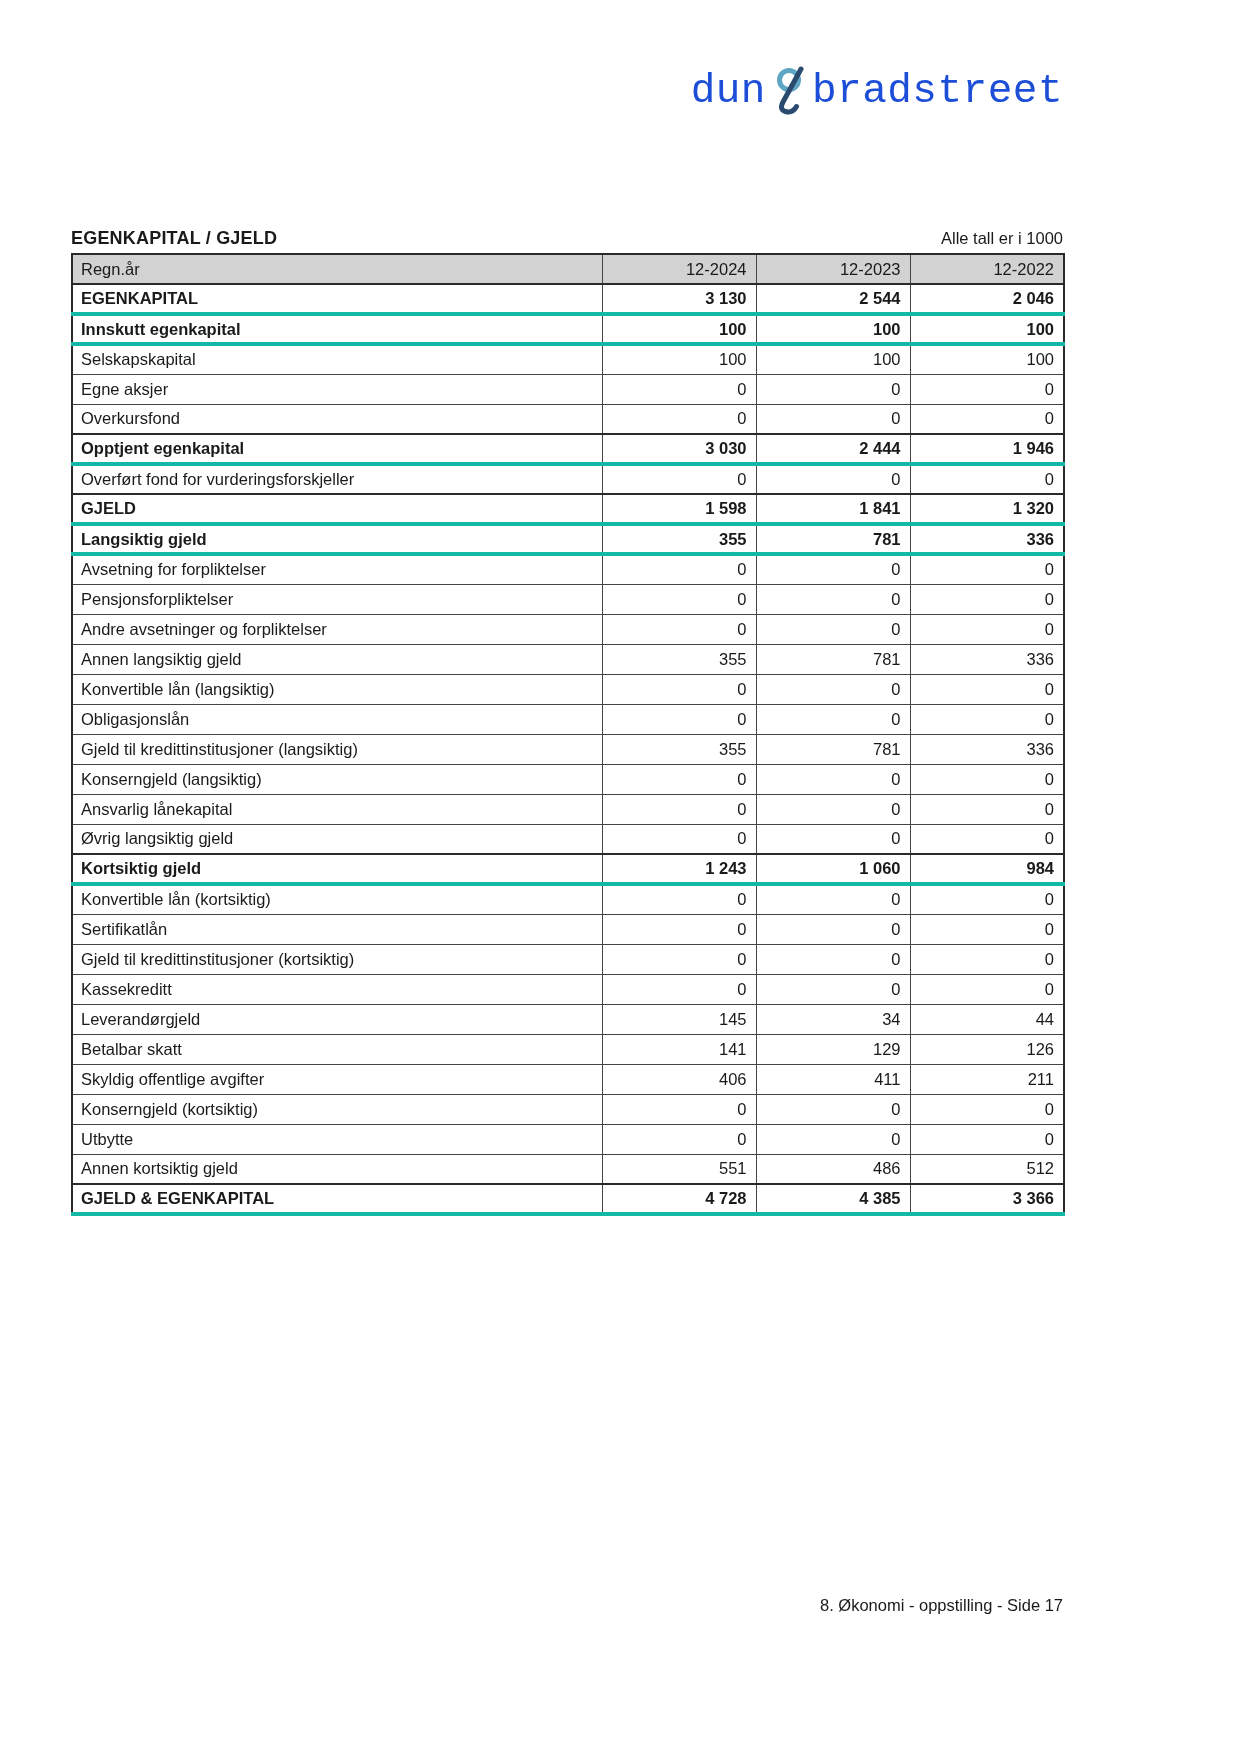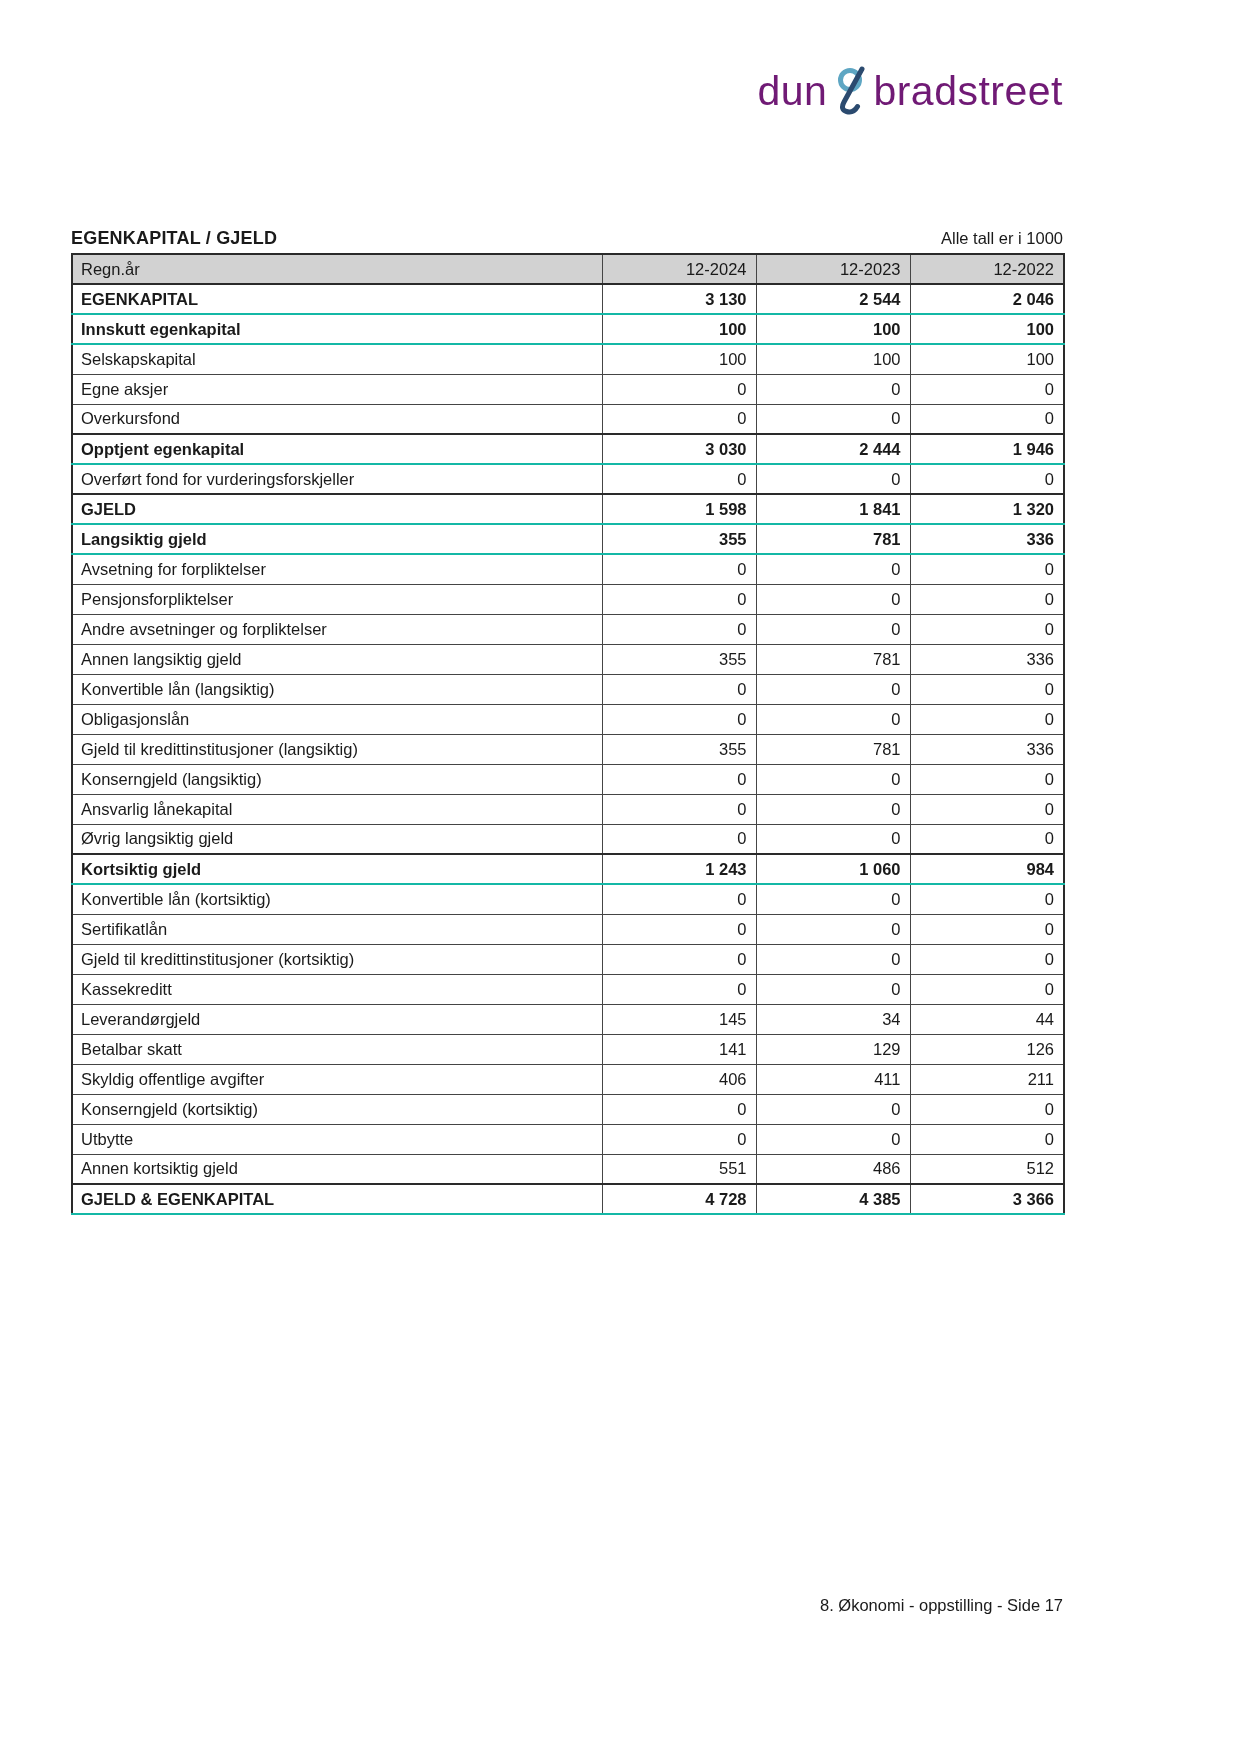--- a/index.html
+++ b/index.html
@@ -20,21 +20,21 @@
     position: absolute;
     top: 66px;
     right: 178px;
     display: flex;
     align-items: center;
     font-size: 41px;
     letter-spacing: 0.5px;
     line-height: 1;
     user-select: none;
   }
-  .logo .word { color: #701a75; font-weight: 400; }
+  .logo .word { color: #1d4ed8; font-weight: 400; font-family: Liberation Mono, monospace; }
   .logo .amp-svg { width: 40px; height: 50px; margin: 0 2px 0 4px; display: block; }
 
   
   .title-row {
     position: absolute;
     left: 71px;
     top: 228px;
     width: 992px;
     display: flex;
     justify-content: space-between;
@@ -67,21 +67,21 @@
     background: #d2d2d2;
     font-weight: 400;
     text-align: left;
     border-bottom: 2px solid #2a2a2a;
   }
   table.balance thead th.num { text-align: right; }
   table.balance td.num { text-align: right; }
   table.balance tr.section td {
     font-weight: 700;
     border-top: 2px solid #2a2a2a;
-    border-bottom: 2px solid #14b8a6;
+    border-bottom: 4px solid #14b8a6;
   }
 
   
   .footer {
     position: absolute;
     right: 178px;
     top: 1596px;
     font-size: 16.5px;
     color: #1a1a1a;
   }

